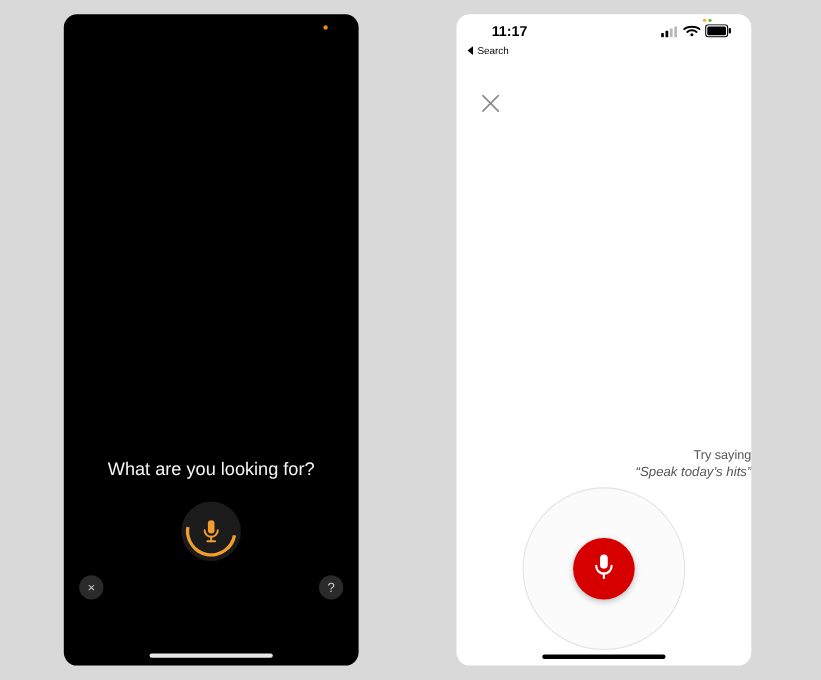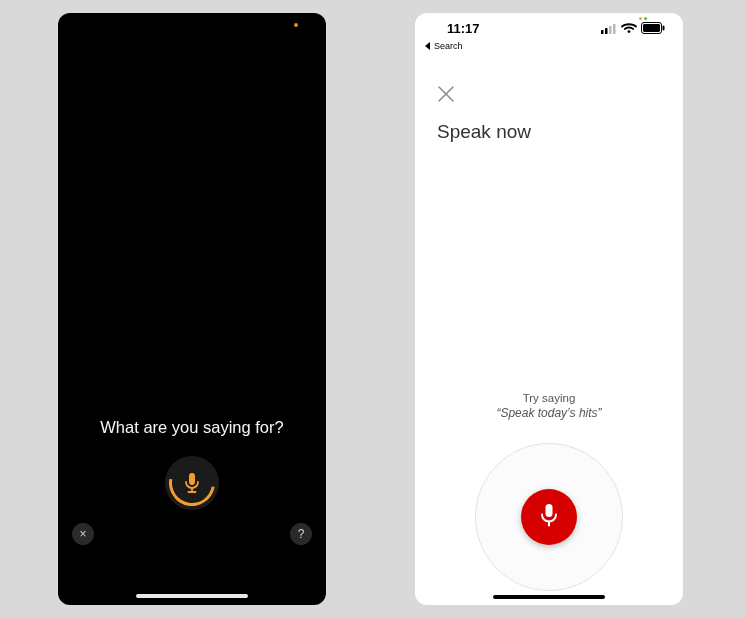--- a/index.html
+++ b/index.html
@@ -162,23 +162,23 @@
   .phone-right .heading {
     position: absolute;
     top: 108px;
     left: 22px;
     font-size: 19px;
     font-weight: 400;
     color: #333;
   }
   .phone-right .hint-block {
     position: absolute;
-    top: 379px;
+    top: 395px;
     left: 0; right: 0;
-    text-align: center;
+    text-align: right;
   }
   .phone-right .hint-label {
     font-size: 11.5px;
     color: #555;
   }
   .phone-right .hint-phrase {
     font-size: 12px;
     font-style: italic;
     color: #555;
     margin-top: 2px;
@@ -218,21 +218,21 @@
     border-radius: 3px;
     background: #000;
   }
 </style>
 </head>
 <body>
 
 <div class="phone phone-left">
   <span class="notch-dot"></span>
 
-  <div class="prompt">What are you saying for?</div>
+  <div class="prompt">What are you looking for?</div>
 
   <div class="mic-wrap">
     <div class="mic-ring">
       <span class="mic-arc"></span>
       <span class="mic-icon">
         <svg width="20" height="24" viewBox="0 0 20 24">
           <rect x="7" y="2" width="6" height="12" rx="3" fill="#f19d2f"></rect>
           <path d="M4 11a6 6 0 0 0 12 0" stroke="#f19d2f" stroke-width="1.8" fill="none" stroke-linecap="round"></path>
           <line x1="10" y1="17" x2="10" y2="21" stroke="#f19d2f" stroke-width="1.8" stroke-linecap="round"></line>
           <line x1="6.5" y1="21" x2="13.5" y2="21" stroke="#f19d2f" stroke-width="1.8" stroke-linecap="round"></line>
@@ -292,21 +292,20 @@
     <span>Search</span>
   </div>
 
   <div class="close-btn">
     <svg width="18" height="18" viewBox="0 0 18 18">
       <line x1="2" y1="2" x2="16" y2="16" stroke="#8a8a8a" stroke-width="1.5" stroke-linecap="round"></line>
       <line x1="16" y1="2" x2="2" y2="16" stroke="#8a8a8a" stroke-width="1.5" stroke-linecap="round"></line>
     </svg>
   </div>
 
-  <div class="heading">Speak now</div>
 
   <div class="hint-block">
     <div class="hint-label">Try saying</div>
     <div class="hint-phrase">“Speak today’s hits”</div>
   </div>
 
   <div class="mic-big">
     <div class="mic-big-inner">
       <span>
         <svg width="22" height="26" viewBox="0 0 22 26">

